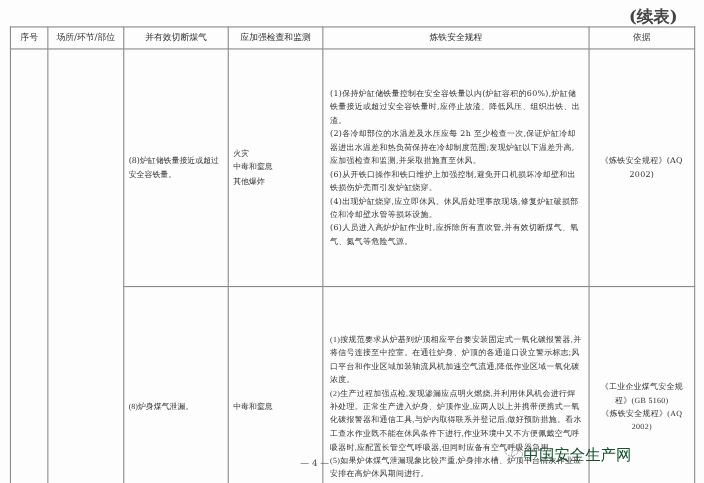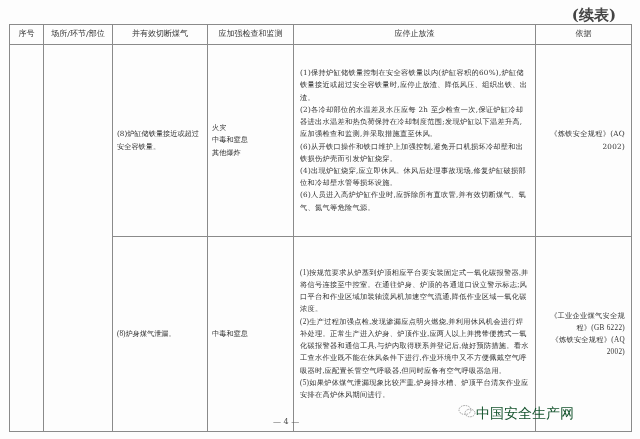--- a/index.html
+++ b/index.html
@@ -8,21 +8,21 @@
   .cont { position:absolute; right:24px; top:6px; font-size:15px; color:#444;font-weight:bold; }
   table { position:absolute; left:9px; top:24px; border-collapse:collapse; table-layout:fixed;
           width:622px; }
   td, th { border:1px solid #8a8a8a; font-size:7.2px; line-height:12.2px; vertical-align:middle; padding:0 4px; }
   table { border:1.5px solid #666; }
   th { height:19px; font-weight:normal; font-size:8px; text-align:center; color:#333; }
   .r1 td { height:183px; }
   .r2 td { height:186px;font-family:Liberation Serif, serif; }
   .measure { text-align:left; padding:0 6px; letter-spacing:0.3px; }
   .measure div { margin:0; }
-  .basis { text-align:right; padding:4px 6px; letter-spacing:0.3px; }
+  .basis { text-align:center; padding:16px 6px; letter-spacing:0.3px; }
   .footer { position:absolute; left:273px; top:417px; font-size:8px; color:#555; }
   .watermark { position:absolute; left:476px; top:405px; font-family:"DejaVu Sans","Liberation Sans",sans-serif;
                font-size:14px; color:#14532d; }
   .wm-icon { position:absolute; left:458px; top:404px; width:18px; height:14px; }
 </style>
 </head>
 <body>
 
 <div class="cont">(续表)</div>
 
@@ -34,21 +34,21 @@
     <col style="width:86px">
       <col style="width:242px">
       <col style="width:96px">
   </colgroup>
   <tbody>
       <tr>
     <th>序号</th>
     <th>场所/环节/部位</th>
     <th>并有效切断煤气</th>
     <th>应加强检查和监测</th>
-    <th>应停止放渣</th>
+    <th>炼铁安全规程</th>
     <th>依据</th>
   </tr>
   <tr class="r1">
     <td rowspan="2"></td>
     <td rowspan="2"></td>
     <td>(8)炉缸储铁量接近或超过安全容铁量。</td>
     <td>
       <div>火灾</div>
       <div>中毒和窒息</div>
       <div>其他爆炸</div>
@@ -68,21 +68,21 @@
     <td>(8)炉身煤气泄漏。</td>
     <td>
       <div>中毒和窒息</div>
     </td>
     <td class="measure">
       <div>(1)按规范要求从炉基到炉顶相应平台要安装固定式一氧化碳报警器,并将信号连接至中控室。在通往炉身、炉顶的各通道口设立警示标志;风口平台和作业区域加装轴流风机加速空气流通,降低作业区域一氧化碳浓度。</div>
       <div>(2)生产过程加强点检,发现渗漏应点明火燃烧,并利用休风机会进行焊补处理。正常生产进入炉身、炉顶作业,应两人以上并携带便携式一氧化碳报警器和通信工具,与炉内取得联系并登记后,做好预防措施。看水工查水作业既不能在休风条件下进行,作业环境中又不方便佩戴空气呼吸器时,应配置长管空气呼吸器,但同时应备有空气呼吸器急用。</div>
       <div>(5)如果炉体煤气泄漏现象比较严重,炉身排水槽、炉顶平台清灰作业应安排在高炉休风期间进行。</div>
     </td>
     <td class="basis">
-      <div>《工业企业煤气安全规程》(GB 6222)</div>
+      <div>《工业企业煤气安全规程》(GB 5160)</div>
       <div>《炼铁安全规程》(AQ 2002)</div>
     </td>
   </tr>
 </tbody>
   </table>
 
 <div class="footer">— 4 —</div>
 
 <svg class="wm-icon" viewBox="0 0 18 14">
   <ellipse cx="7" cy="6" rx="6" ry="4.5" fill="none" stroke="#888" stroke-width="0.8" stroke-dasharray="1.5 1"></ellipse>

